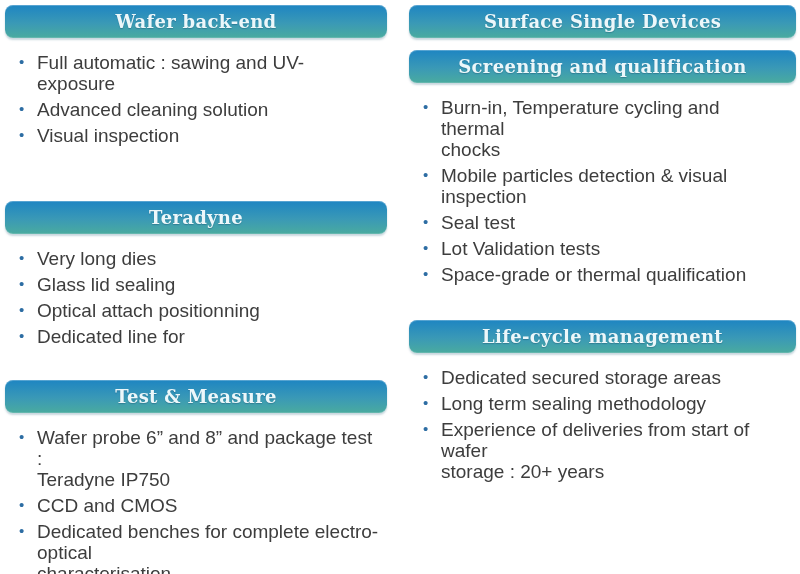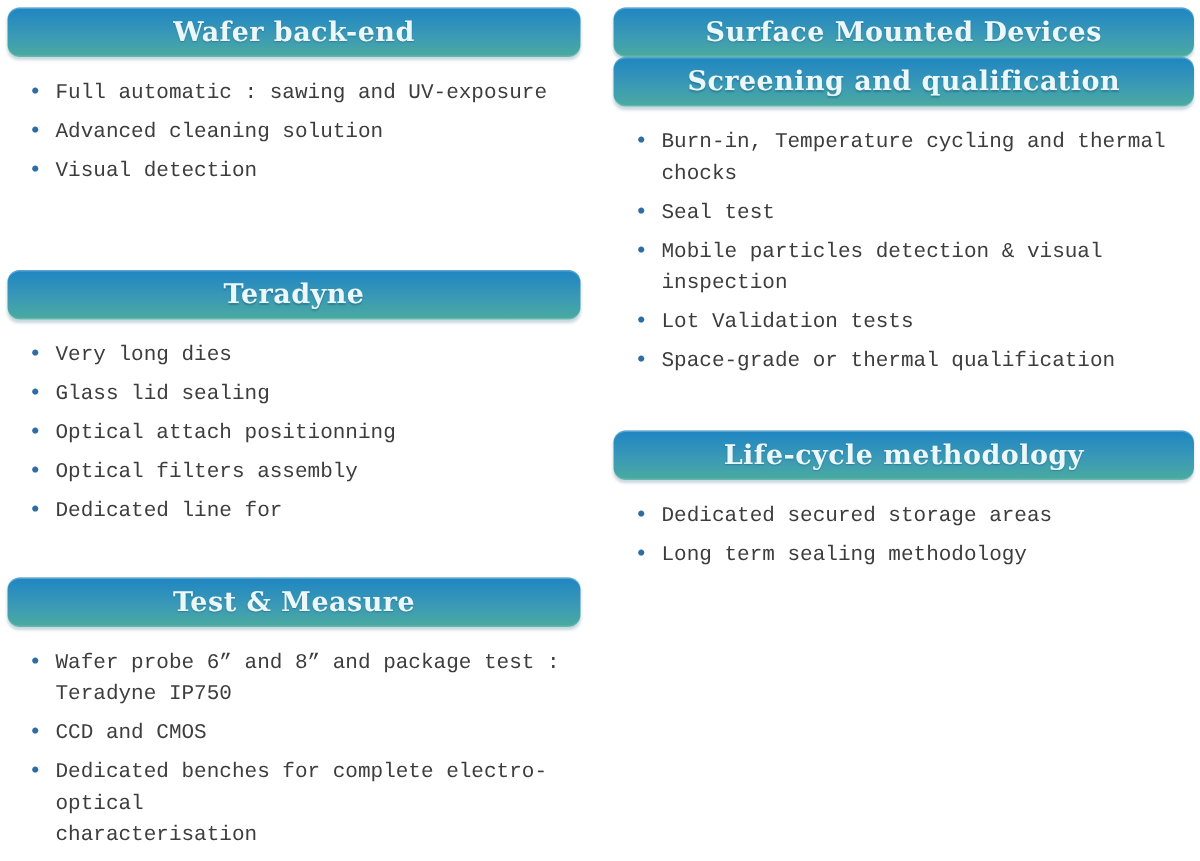--- a/index.html
+++ b/index.html
@@ -49,100 +49,100 @@
 
   ul.bullets {
     list-style: none;
     margin: 14px 0 0 0;
     padding: 0 0 0 8px;
   }
   ul.bullets li {
     position: relative;
     padding-left: 24px;
     margin-bottom: 5px;
-    font-size: 14px;
+    font-size: 19px;
     line-height: 21px;
     color: #3d3d3d;
     white-space: pre-line;
     max-width: 345px;
-    font-family: Liberation Mono, monospace;
   }
   ul.bullets li::before {
     content: "\2022";
     position: absolute;
     left: 6px;
     top: -1px;
     color: #2d6da3;
     font-size: 15px;
   }
 
   .col.left  section.s2 { margin-top: 50px; }
   .col.left  section.s3 { margin-top: 28px; }
-  .col.right section.s2 { margin-top: 0; }
+  .col.right section.s2 { margin-top: 12px; }
   .col.right section.s3 { margin-top: 30px; }
 </style>
 </head>
 <body>
 
 <div class="page">
 
   <div class="col left">
     <section class="s1">
       <div class="banner">Wafer back-end</div>
       <ul class="bullets">
           <li>Full automatic : sawing and UV-exposure</li>
           <li>Advanced cleaning solution</li>
-          <li>Visual detection</li>
+          <li>Visual inspection</li>
         </ul>
     </section>
 
     <section class="s2">
       <div class="banner">Teradyne</div>
       <ul class="bullets">
           <li>Very long dies</li>
           <li>Glass lid sealing</li>
           <li>Optical attach positionning</li>
-          <li>Optical filters assembly</li>
           <li>Dedicated line for</li>
         </ul>
     </section>
 
     <section class="s3">
       <div class="banner">Test &amp; Measure</div>
       <ul class="bullets">
           <li>Wafer probe 6” and 8” and package test :
 Teradyne IP750</li>
           <li>CCD and CMOS</li>
           <li>Dedicated benches for complete electro-optical
 characterisation</li>
           <li>Geometrical measurements</li>
         </ul>
     </section>
   </div>
 
   <div class="col right">
     <section class="s1">
-      <div class="banner">Surface Mounted Devices</div>
+      <div class="banner">Surface Single Devices</div>
     </section>
 
     <section class="s2">
       <div class="banner">Screening and qualification</div>
       <ul class="bullets">
           <li>Burn-in, Temperature cycling and thermal
 chocks</li>
-          <li>Seal test</li>
           <li>Mobile particles detection &amp; visual
 inspection</li>
+          <li>Seal test</li>
           <li>Lot Validation tests</li>
           <li>Space-grade or thermal qualification</li>
         </ul>
     </section>
 
     <section class="s3">
-      <div class="banner">Life-cycle methodology</div>
+      <div class="banner">Life-cycle management</div>
       <ul class="bullets">
           <li>Dedicated secured storage areas</li>
           <li>Long term sealing methodology</li>
+          <li>Experience of deliveries from start of wafer
+storage : 20+ years</li>
         </ul>
     </section>
   </div>
 
 </div>
 
 </body></html>

